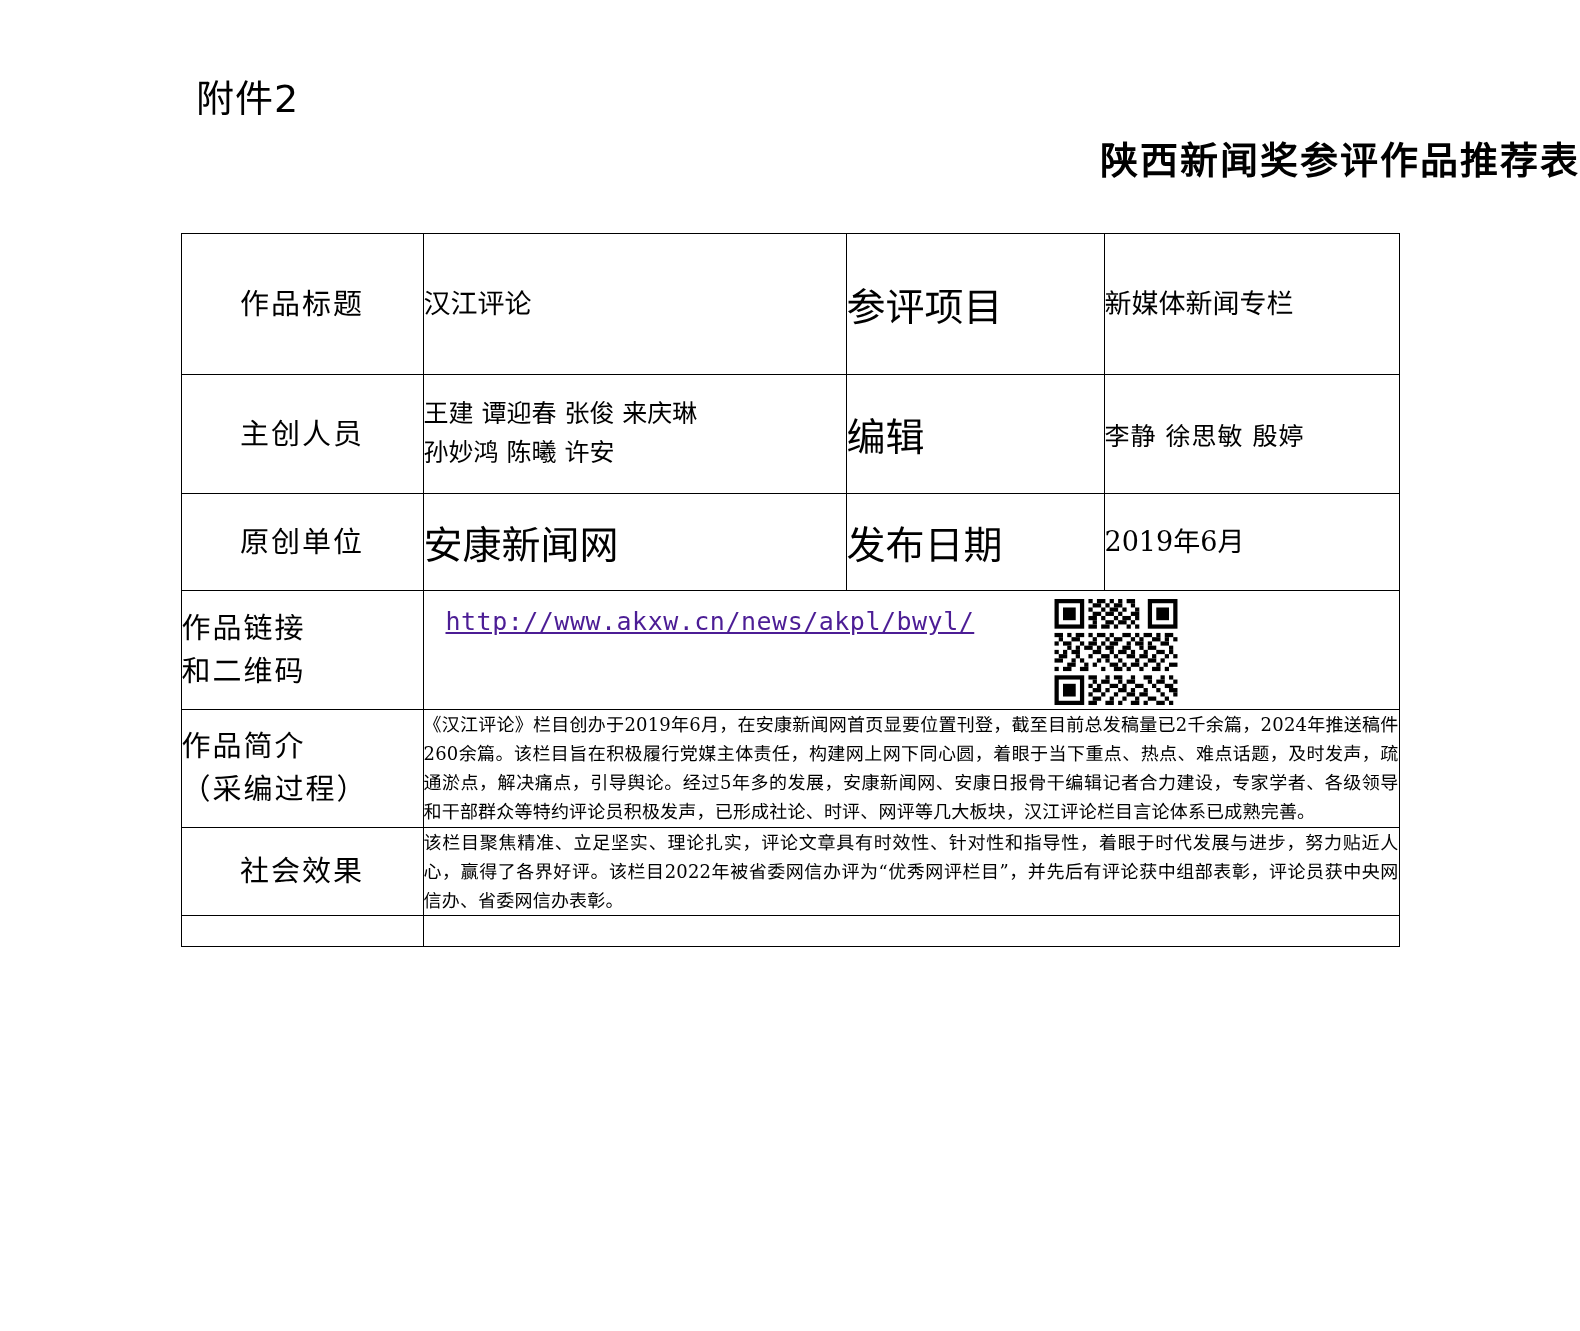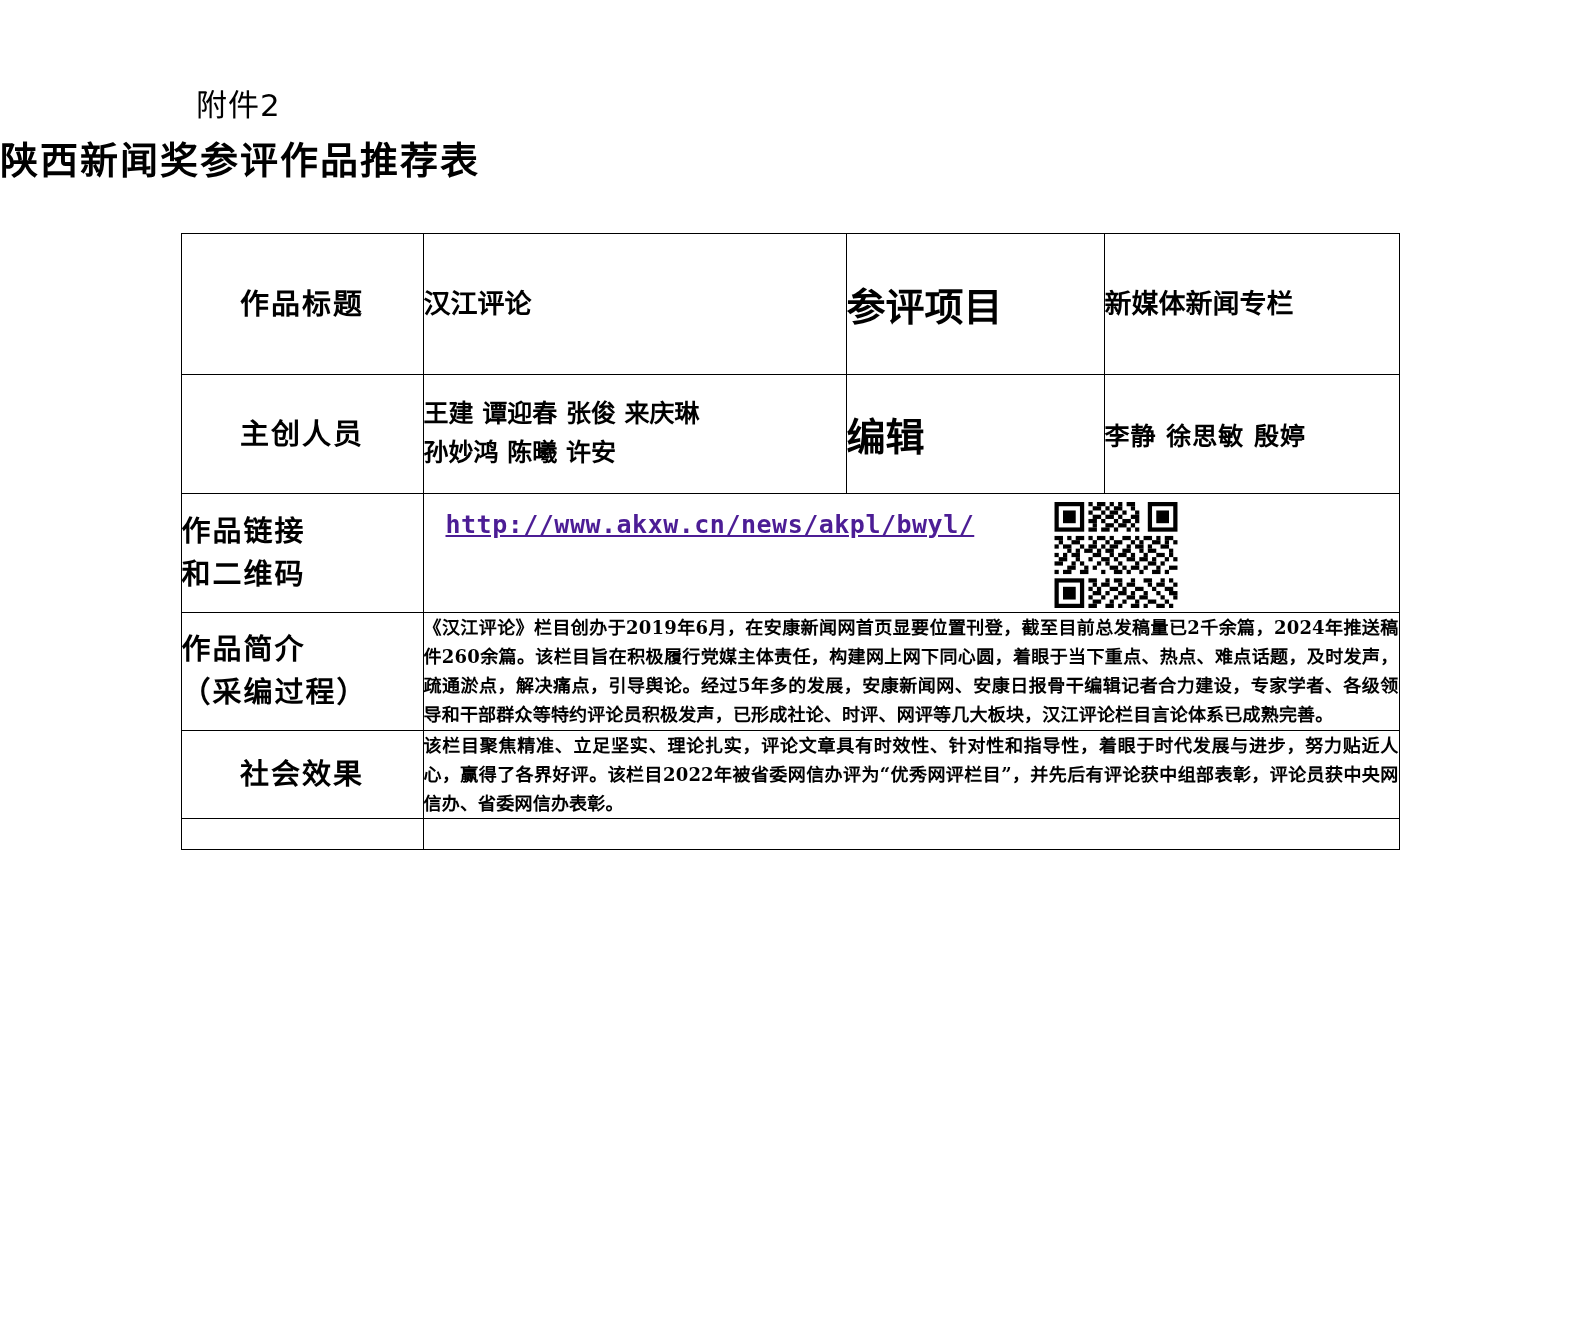--- a/index.html
+++ b/index.html
@@ -17,40 +17,39 @@
   .page {
     position: relative;
     width: 1580px;
     min-height: 1331px;
     box-sizing: border-box;
     padding: 0;
   }
   .attachment-label {
     position: absolute;
     left: 196px;
-    top: 80px;
-    font-size: 31px;
+    top: 68px;
+    font-size: 38px;
     font-family: "DejaVu Sans", "Liberation Sans", sans-serif;
     letter-spacing: 1px;
   }
   .doc-title {
-    text-align: left;
+    text-align: right;
     font-size: 38px;
     font-weight: bold;
     letter-spacing: 2px;
     padding-top: 130px;
     padding-bottom: 0;
     font-family: "DejaVu Serif", "Liberation Serif", serif;
   }
   table.form {
     border-collapse: collapse;
     margin: 48px auto 0 auto;
     width: 1218px;
     table-layout: fixed;
-    font-weight: bold;
   }
   table.form td {
     border: 1.5px solid #000;
     vertical-align: middle;
     padding: 0;
   }
   .lbl {
     text-align: center;
     font-size: 29px;
     letter-spacing: 2px;
@@ -153,20 +152,26 @@
         <td class="lbl">主创人员</td>
         <td class="creator-lines">
           <div>王建  谭迎春  张俊  来庆琳</div>
           <div>孙妙鸿  陈曦  许安</div>
         </td>
         <td class="val-center">编辑</td>
         <td class="editor-val">李静  徐思敏  殷婷</td>
       </tr>
 
 
+      <tr class="row-unit">
+        <td class="lbl">原创单位</td>
+        <td class="val-center">安康新闻网</td>
+        <td class="val-center">发布日期</td>
+        <td class="val">2019年6月</td>
+      </tr>
 
       <tr class="row-link">
         <td class="lbl lbl-two-line">
           <div>作品链接</div>
           <div>和二维码</div>
         </td>
         <td class="link-cell" colspan="3">
           <a class="link-text" href="#">http://www.akxw.cn/news/akpl/bwyl/</a>
           <svg class="qr" viewBox="0 0 29 25">
             <rect x="0" y="0" width="29" height="25" fill="#ffffff"></rect>

